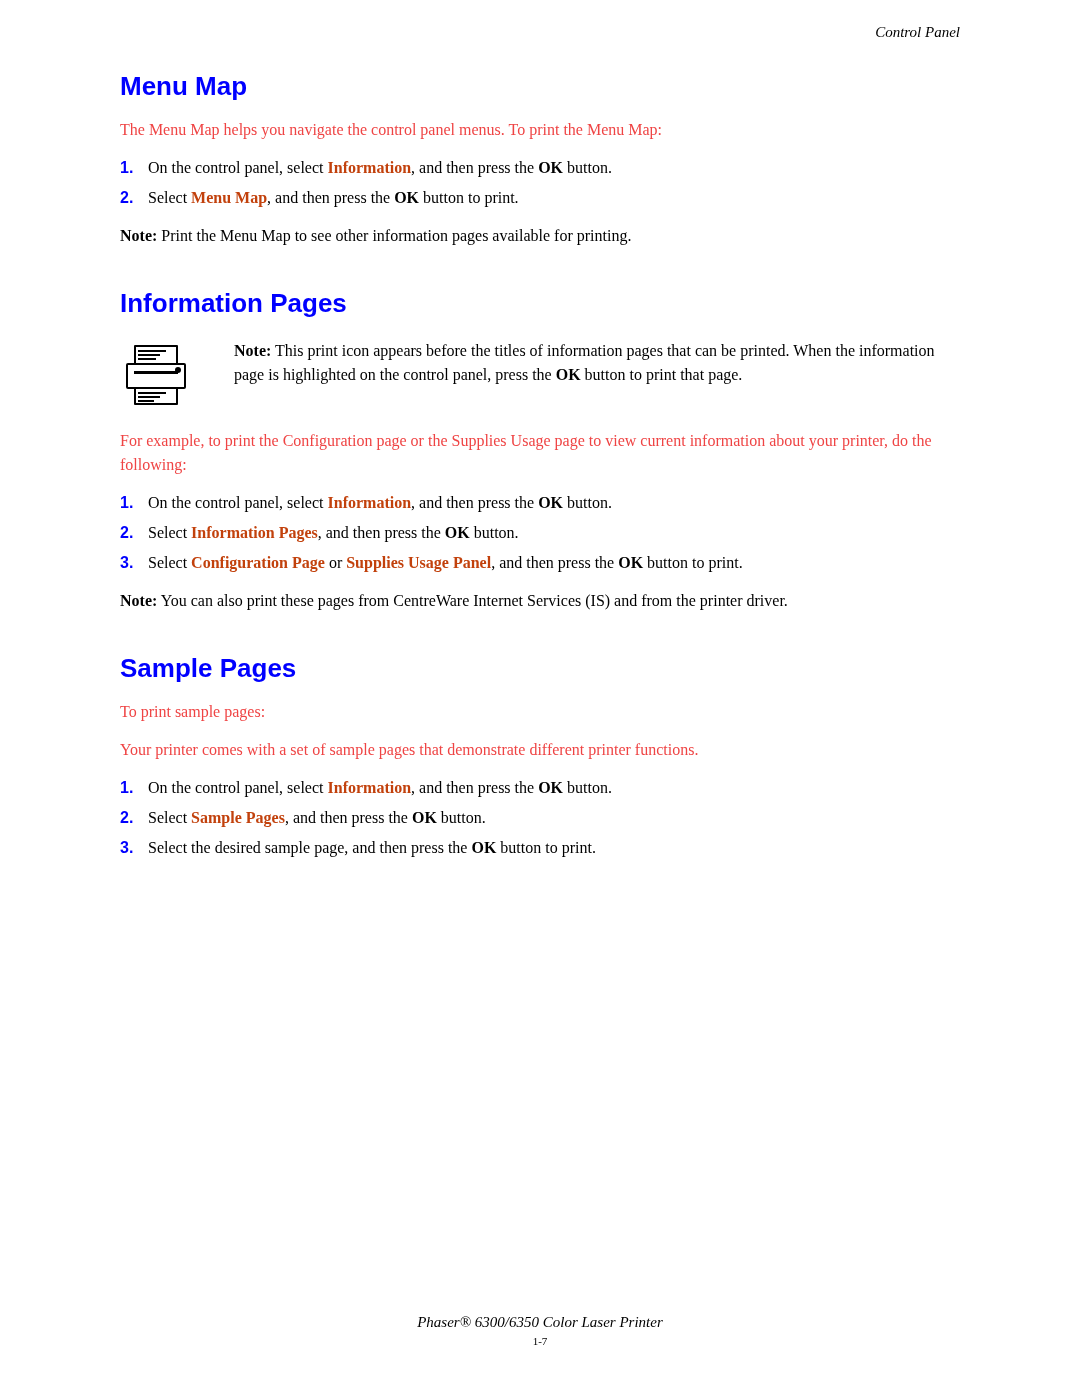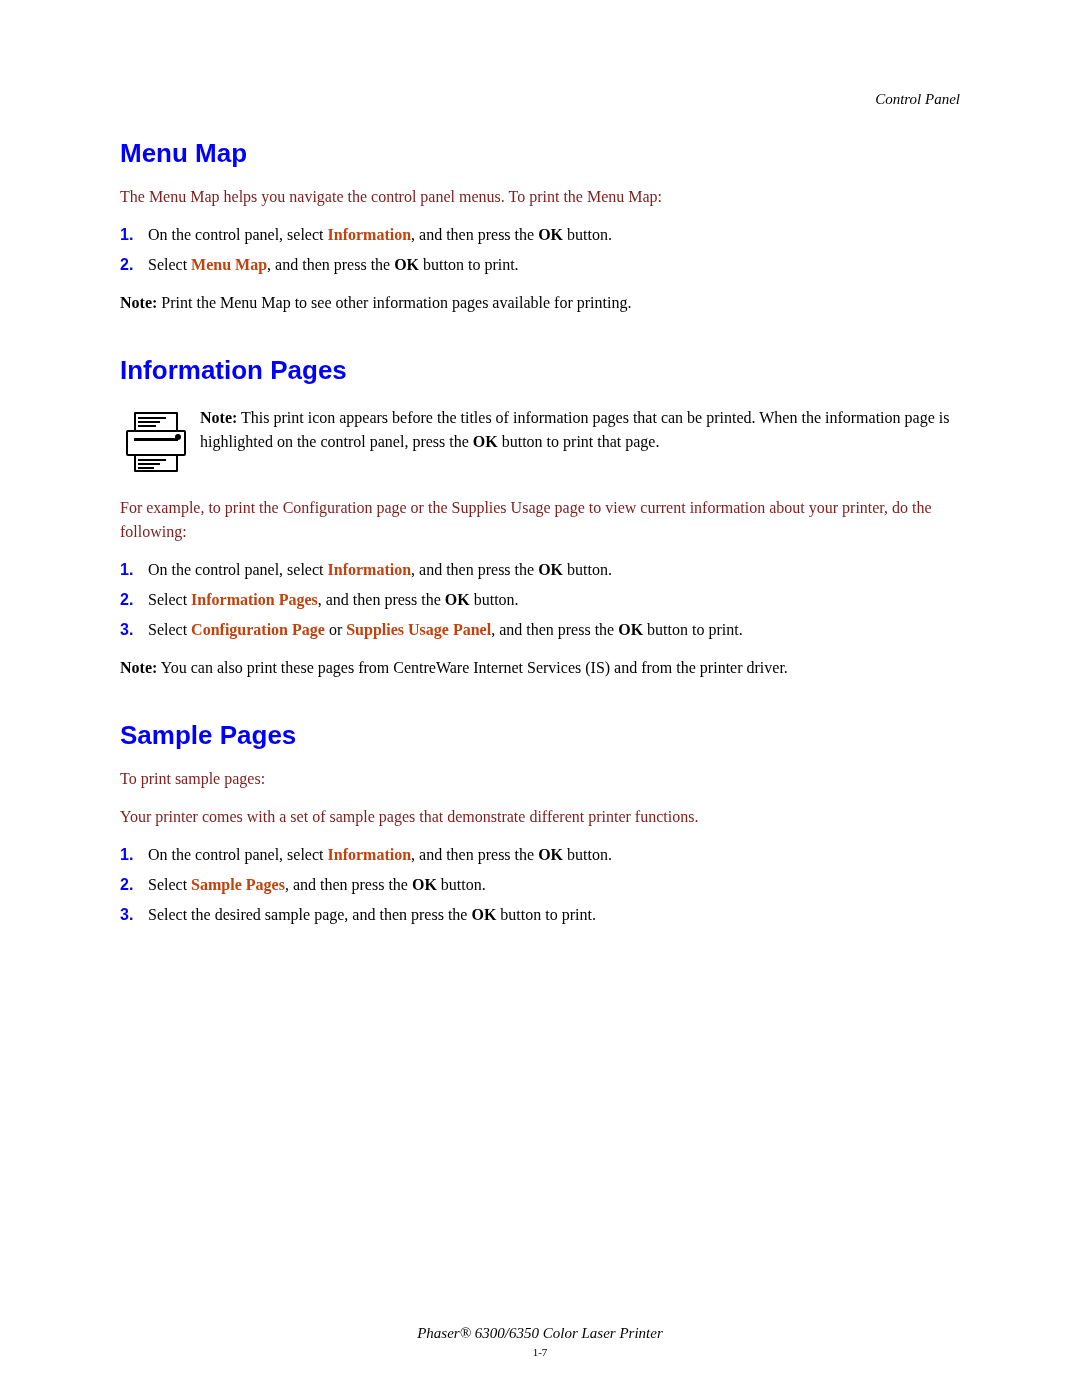--- a/index.html
+++ b/index.html
@@ -14,21 +14,21 @@
       background: #ffffff;
       font-family: Times New Roman, Times, serif;
       font-size: 16px;
       color: #000000;
       position: relative;
     }
 
     .page-container {
       width: 1080px;
       min-height: 1397px;
-      padding: 91px 120px 80px 120px;
+      padding: 24px 120px 80px 120px;
       position: relative;
     }
 
     .header-right {
       text-align: right;
       font-style: italic;
       font-size: 15px;
       margin-bottom: 30px;
       color: #000;
     }
@@ -38,21 +38,21 @@
       font-size: 26px;
       font-weight: bold;
       color: #0000ff;
       margin-bottom: 16px;
     }
 
     .body-text {
       font-size: 16px;
       line-height: 1.5;
       margin-bottom: 14px;
-      color: #7f1d1d;
+      color: #ef4444;
     }
 
     .note-bold {
       font-weight: bold;
     }
 
     .blue-link {
       color: #c2410c;
       font-weight: bold;
     }
@@ -93,42 +93,42 @@
 
     .note-block {
       margin: 12px 0;
       line-height: 1.5;
     }
 
     .print-icon-note {
       display: flex;
       align-items: flex-start;
       margin: 20px 0;
-      gap: 8px;
+      gap: 42px;
     }
 
     .print-icon {
       width: 72px;
       min-width: 72px;
       margin-top: 4px;
     }
 
     .print-icon-text {
       font-size: 16px;
       line-height: 1.5;
     }
 
     
     .printer-svg {
       display: block;
     }
 
     .footer {
       position: absolute;
-      bottom: 39px;
+      bottom: 50px;
       left: 0;
       right: 0;
       text-align: center;
     }
 
     .footer-title {
       font-style: italic;
       font-size: 15px;
       margin-bottom: 4px;
     }

